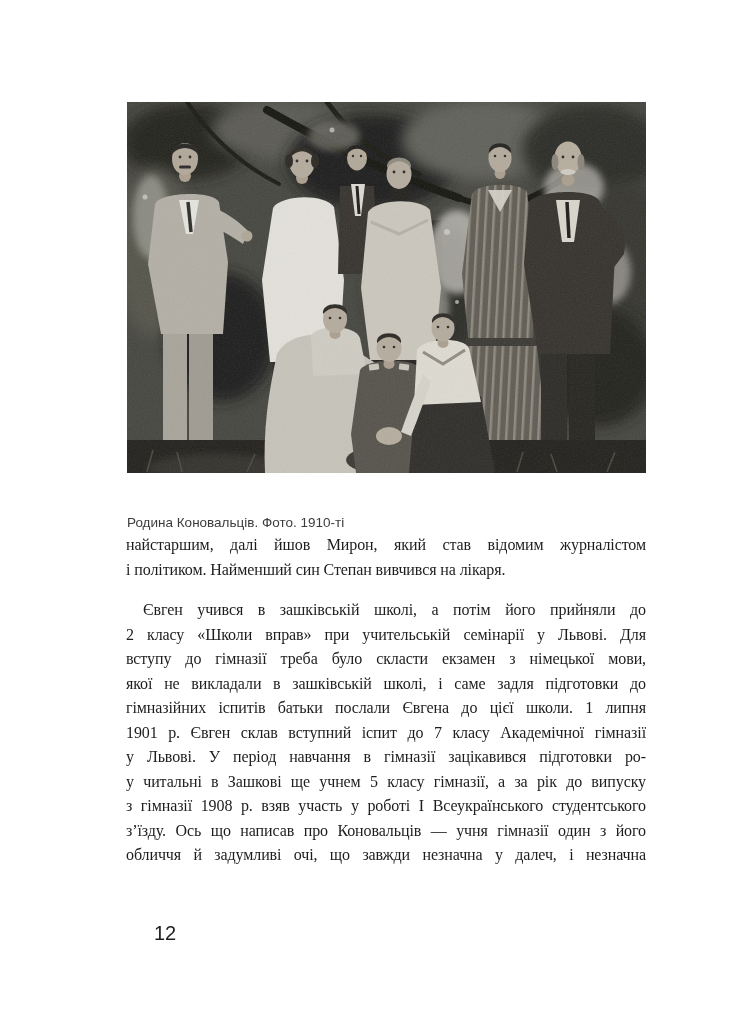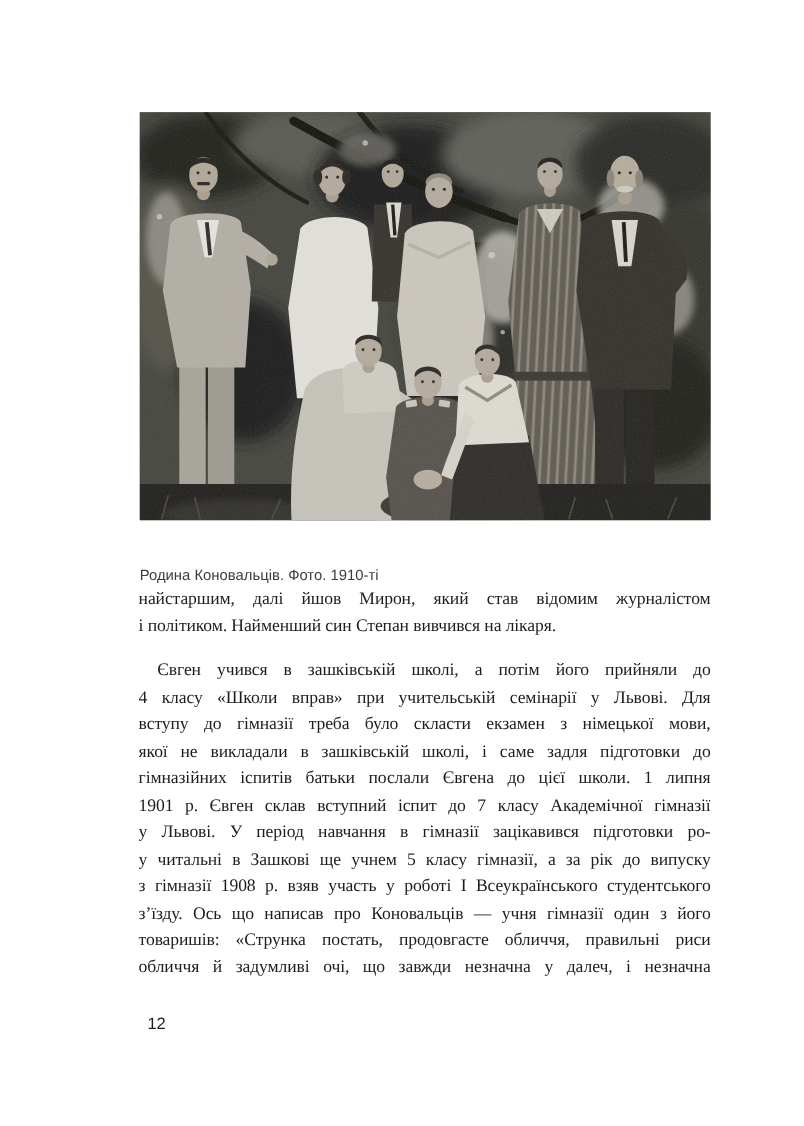--- a/index.html
+++ b/index.html
@@ -43,23 +43,23 @@
     text-align:justify;
     text-justify:inter-word;
     height:24.5px;
     overflow:hidden;
     white-space:normal;
   }
   .body-text .line.just{ text-align-last:justify; }
   .body-text .line.ind{ padding-left:17px;margin-top:16px; }
   .page-number{
     position:absolute;
-    left:134px;top:922px;
+    left:154px;top:922px;
     font-family:"Liberation Sans", sans-serif;
-    font-size:15px;
+    font-size:20px;
     color:#1e1e1e;
   }
 </style>
 </head>
 <body>
 
 <div class="page">
 
   <figure class="photo-figure">
     <div class="photo">
@@ -262,28 +262,27 @@
       </svg>
     </div>
     <figcaption class="caption">Родина Коновальців. Фото. 1910-ті</figcaption>
   </figure>
 
   <main class="body-text">
 
   <div class="line just">найстаршим, далі йшов Мирон, який став відомим журналістом</div>
       <div class="line">і політиком. Найменший син Степан вивчився на лікаря.</div>
       <div class="line just ind">Євген учився в зашківській школі, а потім його прийняли до</div>
-      <div class="line just">4 класу «Школи вправ» при учительській семінарії у Львові. Для</div>
+      <div class="line just">2 класу «Школи вправ» при учительській семінарії у Львові. Для</div>
       <div class="line just">вступу до гімназії треба було скласти екзамен з німецької мови,</div>
       <div class="line just">якої не викладали в зашківській школі, і саме задля підготовки до</div>
       <div class="line just">гімназійних іспитів батьки послали Євгена до цієї школи. 1 липня</div>
       <div class="line just">1901 р. Євген склав вступний іспит до 7 класу Академічної гімназії</div>
       <div class="line just">у Львові. У період навчання в гімназії зацікавився підготовки ро-</div>
       <div class="line just">у читальні в Зашкові ще учнем 5 класу гімназії, а за рік до випуску</div>
       <div class="line just">з гімназії 1908 р. взяв участь у роботі І Всеукраїнського студентського</div>
       <div class="line just">з’їзду. Ось що написав про Коновальців — учня гімназії один з його</div>
-      <div class="line just">товаришів: «Струнка постать, продовгасте обличчя, правильні риси</div>
       <div class="line just">обличчя й задумливі очі, що завжди незначна у далеч, і незначна</div>
     </main>
 
   <div class="page-number">12</div>
 
 </div>
 
 </body></html>

